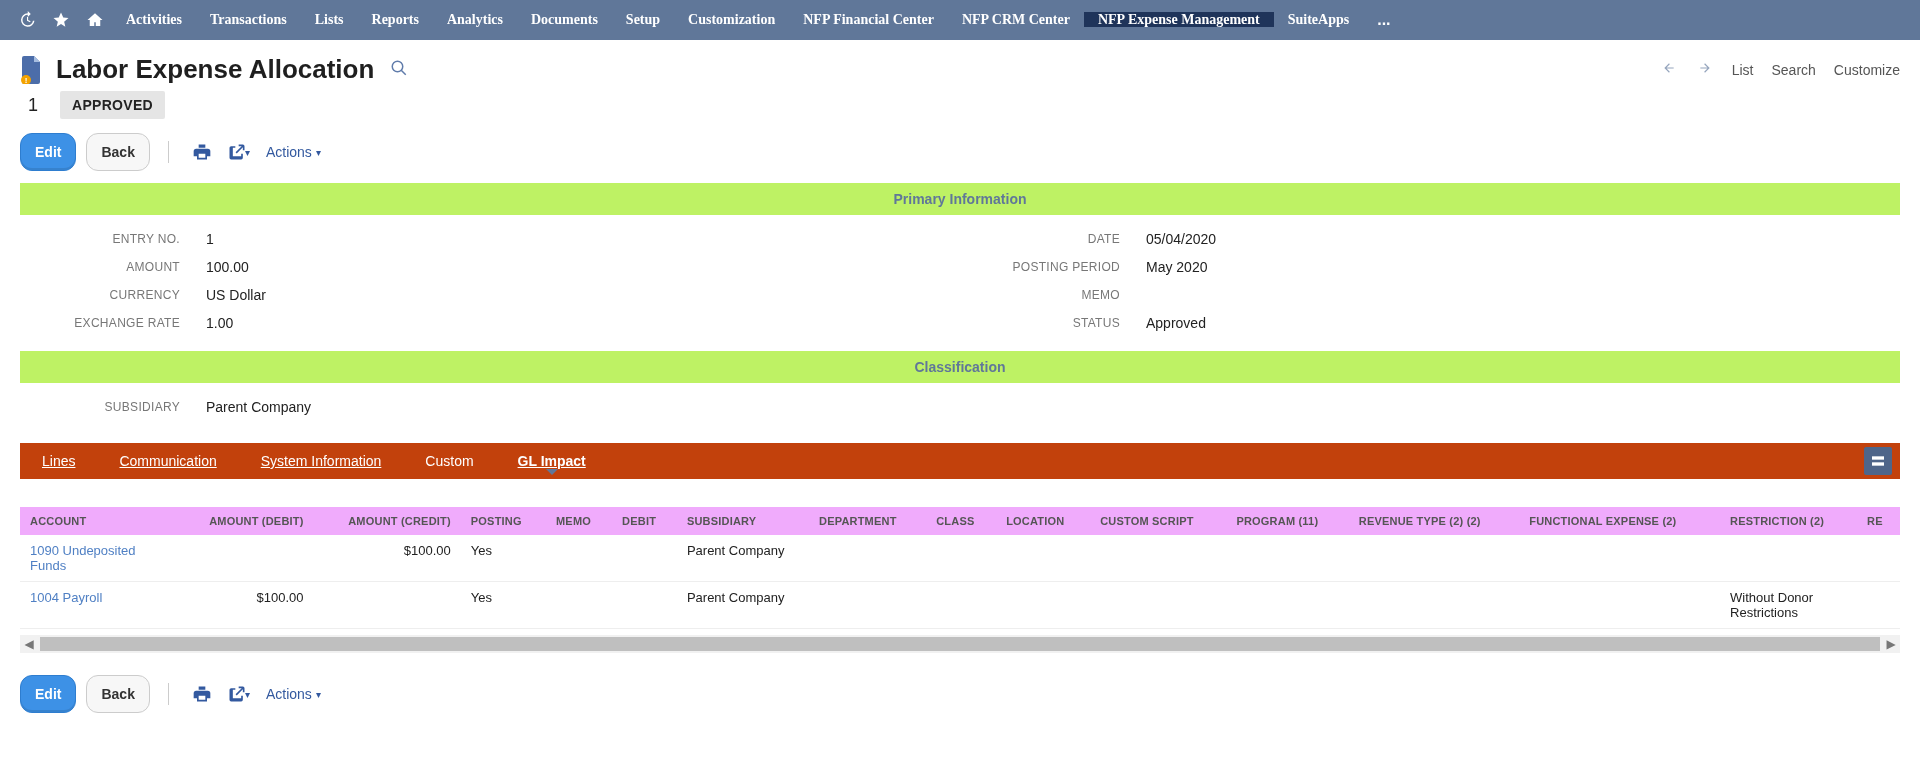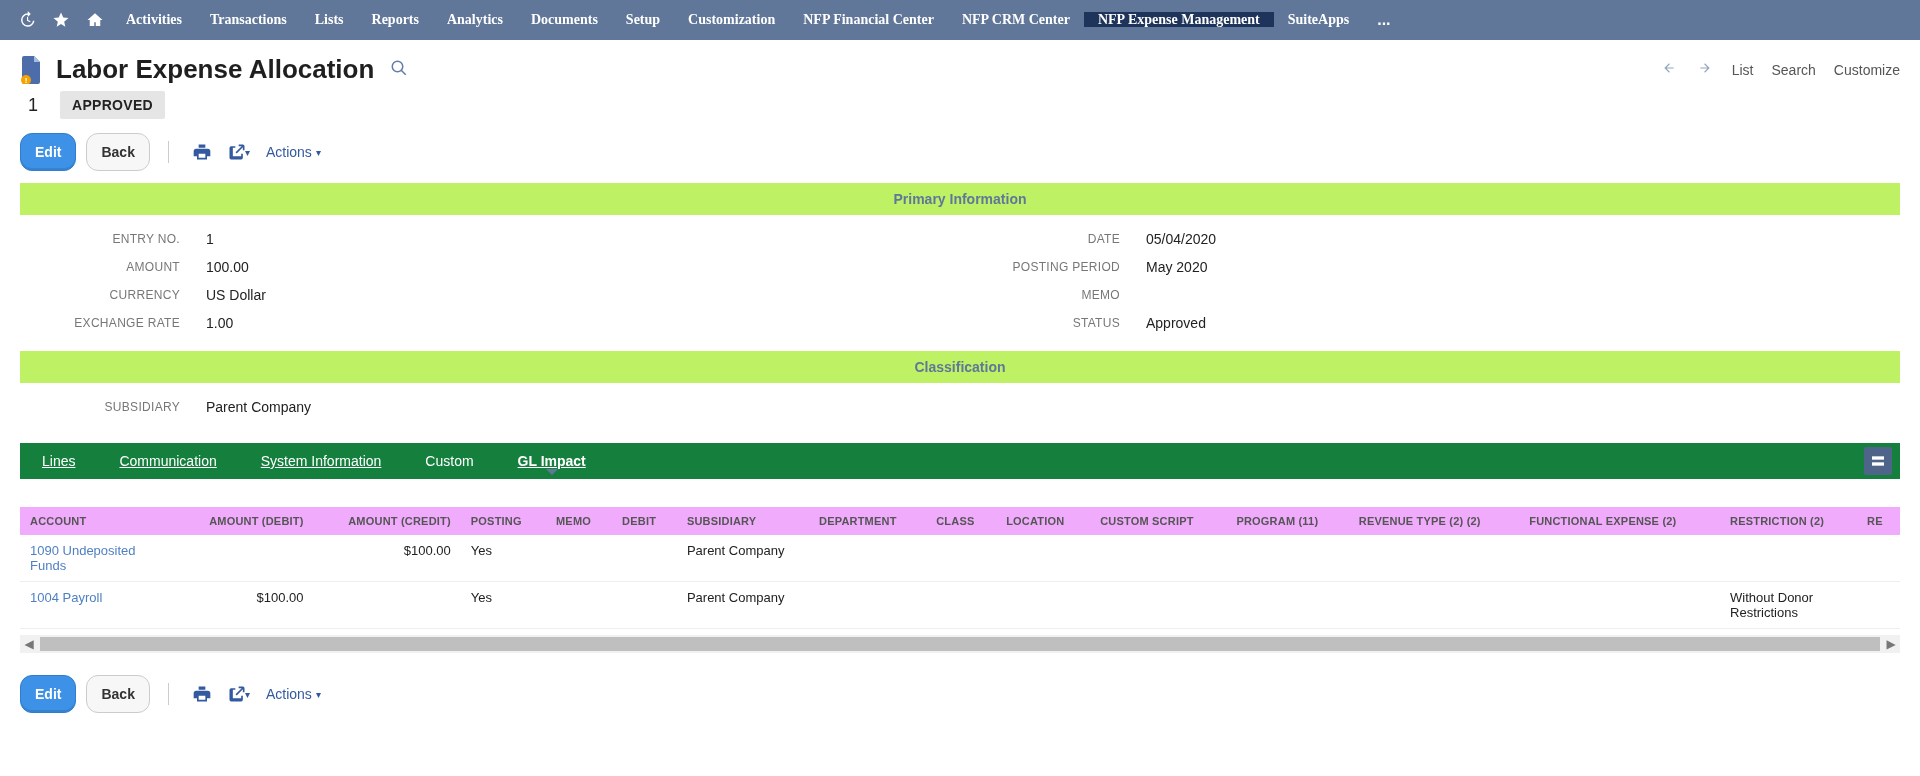--- a/index.html
+++ b/index.html
@@ -40,21 +40,21 @@
   .section-hdr { background: #bef264; color: #607799; font-weight: 600; font-size: 14px; padding: 8px 10px; margin: 0 20px; text-align: center; }
 
   
   .fields { display: flex; padding: 10px 20px 14px 20px; }
   .fields .col { flex: 1; }
   .field-row { display: flex; align-items: center; height: 28px; gap: 16px; }
   .field-row .label { width: 170px; text-align: right; color: #777; font-size: 12px; letter-spacing: 0.3px; text-transform: uppercase; padding-right: 10px; }
   .field-row .value { color: #222; font-size: 14px; }
 
   
-  .tabbar { background: #15803d; margin: 8px 20px 0 20px; display: flex; align-items: center; height: 36px; position: relative; }
+  .tabbar { background: #c2410c; margin: 8px 20px 0 20px; display: flex; align-items: center; height: 36px; position: relative; }
   .tabbar .tab { color: #fff; font-size: 14px; padding: 0 22px; line-height: 36px; cursor: pointer; position: relative; }
   .tabbar .tab.active { font-weight: 700; text-decoration: underline; }
   .tabbar .tab.active::after { content: ""; position: absolute; bottom: -6px; left: 50%; transform: translateX(-50%); width: 0; height: 0; border-left: 6px solid transparent; border-right: 6px solid transparent; border-top: 6px solid #607799; }
   .tabbar .tab.under { text-decoration: underline; }
   .tabbar .tab-actions { margin-left: auto; padding-right: 4px; display:flex; align-items:center; }
   .tabbar .tab-actions .sq { width: 28px; height: 28px; background:#4e6589; display:inline-flex; align-items:center; justify-content:center; cursor:pointer; border-radius:2px; margin:4px; }
 
   
   .table-wrap { margin: 28px 20px 0 20px; overflow-x: auto; }
   table { border-collapse: collapse; width: 100%; min-width: 1520px; }

